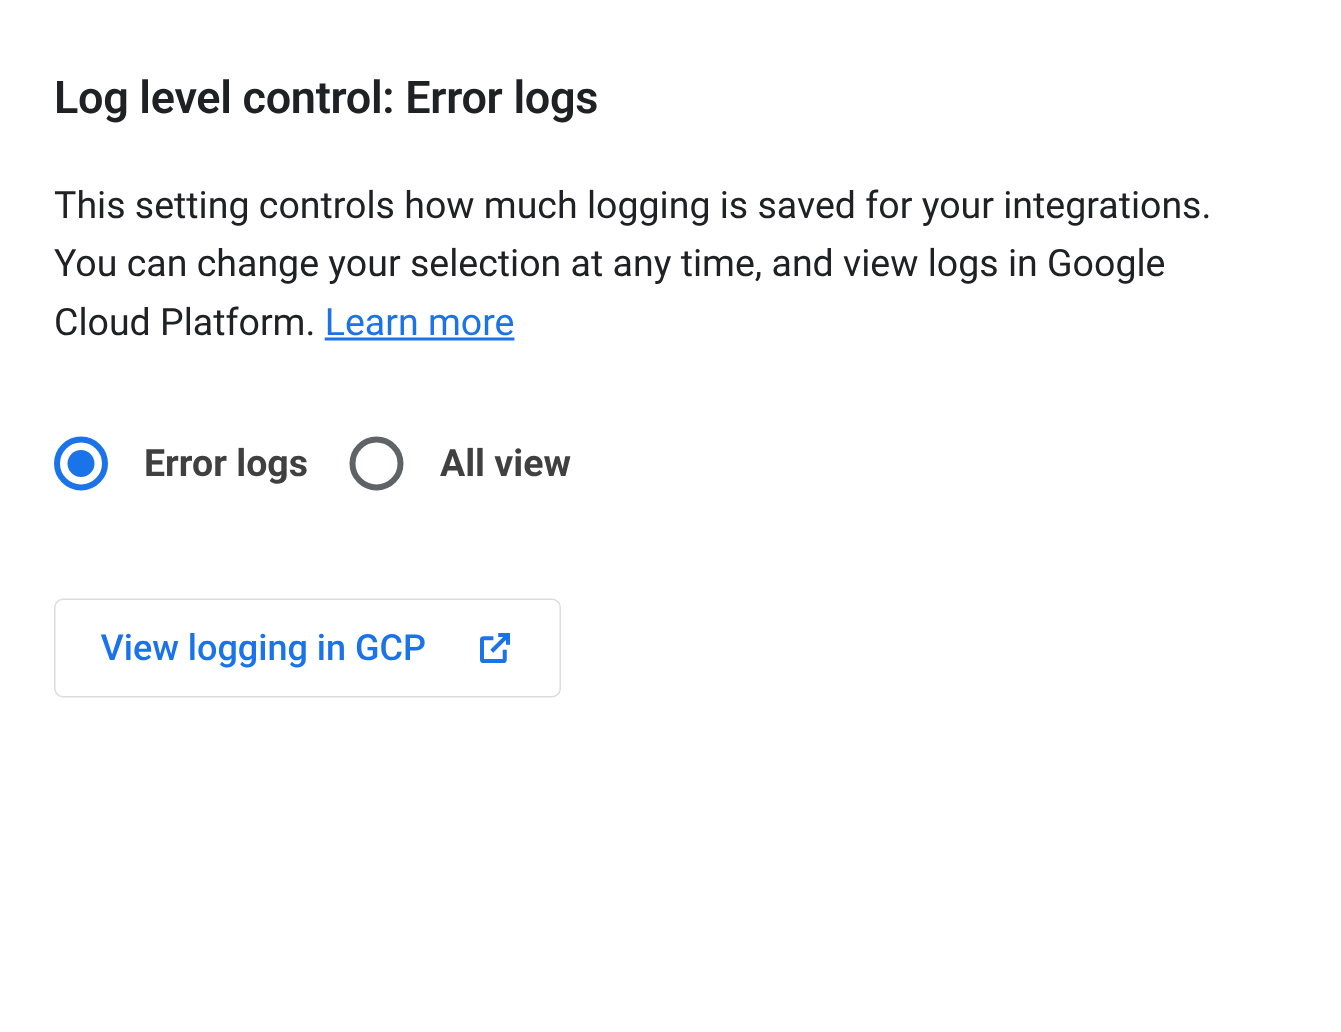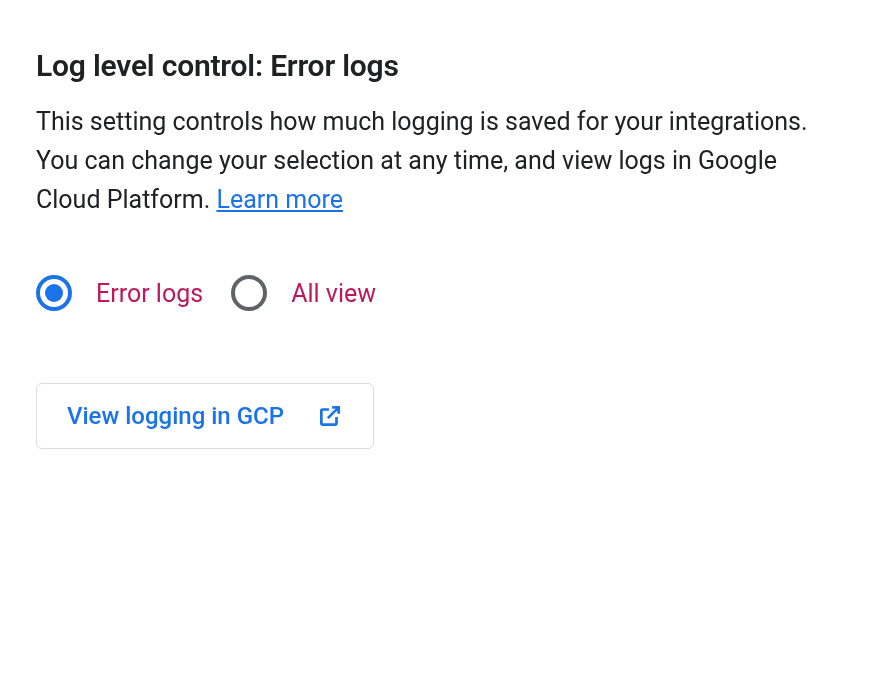--- a/index.html
+++ b/index.html
@@ -11,21 +11,21 @@
       font-family: 'Google Sans', 'Roboto', -apple-system, BlinkMacSystemFont, sans-serif;
       background: #fff;
       padding: 48px 36px;
       width: 894px;
       color: #202124;
     }
     .heading {
       font-size: 30px;
       font-weight: 600;
       color: #202124;
-      margin-bottom: 20px;
+      margin-bottom: 36px;
       letter-spacing: -0.2px;
     }
     .description {
       font-size: 25px;
       line-height: 1.55;
       color: #202124;
       font-weight: 400;
       max-width: 780px;
     }
     .description-para {
@@ -65,22 +65,22 @@
       border: 4px solid #5f6368;
     }
     .radio-inner {
       width: 18px;
       height: 18px;
       border-radius: 50%;
       background: #1a73e8;
     }
     .radio-label {
       font-size: 25px;
-      color: #be185d;
-      font-weight: 400;
+      color: #404040;
+      font-weight: 700;
     }
     .view-button {
       display: inline-flex;
       align-items: center;
       gap: 33px;
       padding: 18px 30px;
       border: 1px solid #dadce0;
       border-radius: 6px;
       background: #fff;
       color: #1a73e8;

